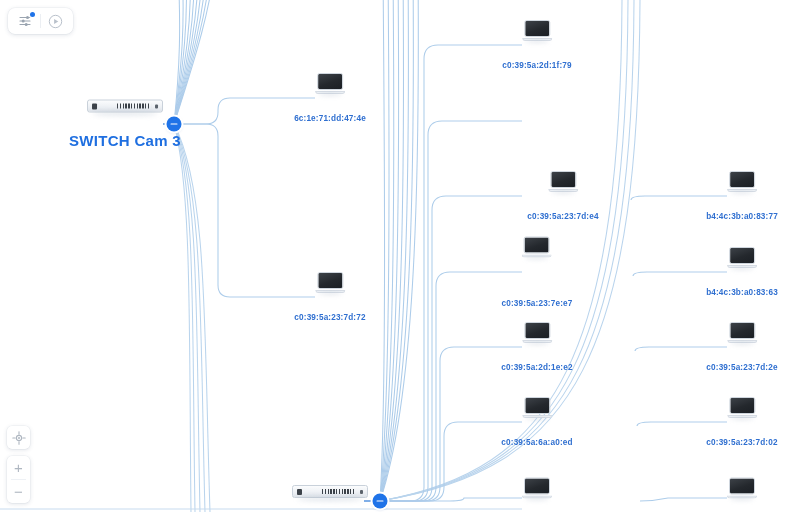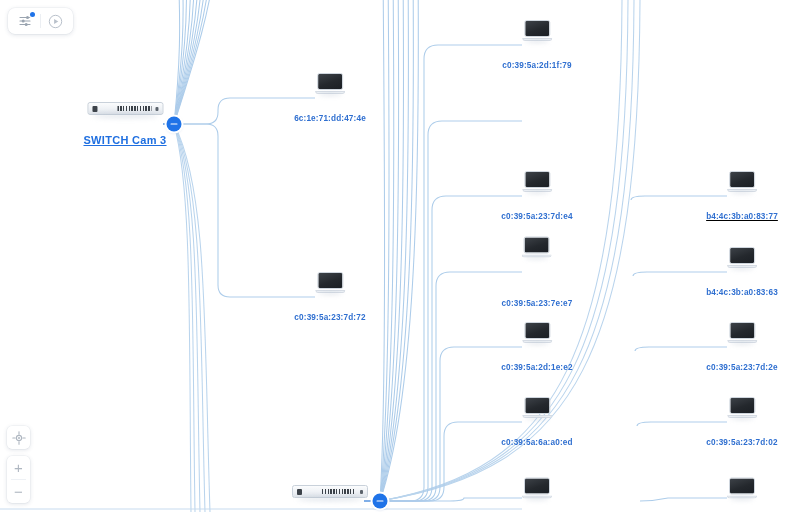--- a/index.html
+++ b/index.html
@@ -34,24 +34,23 @@
   }
   .node-label {
     margin-top: 19px;
     font-size: 8.2px;
     font-weight: 700;
     color: #2f6fd0;
     letter-spacing: 0.15px;
     white-space: nowrap;
   }
   .node-label.switch {
-    font-size: 11px;
+    font-size: 15px;
     color: #1f6fe0;
     letter-spacing: 0.3px;
-    text-decoration: underline;
   }
 
   
   .laptop { position: relative; width: 30px; height: 22px; }
   .laptop .screen {
     position: absolute; left: 2px; top: 0;
     width: 26px; height: 17px;
     background: linear-gradient(160deg,#3d4248 0%, #24282d 55%, #1b1f24 100%);
     border: 1.2px solid #cfd6de;
     border-radius: 2.5px;
@@ -294,21 +293,21 @@
   <div class="node" style="left:537px; top:45px;">
     <div class="laptop">
       <div class="screen"></div>
         <div class="base"></div>
         <div class="shadow"></div>
     </div>
     <div class="node-label">c0:39:5a:2d:1f:79</div>
   </div>
 
 
-  <div class="node" style="left:537px; top:196px;">
+  <div class="node" style="left:563px; top:196px;">
     <div class="laptop">
       <div class="screen"></div>
         <div class="base"></div>
         <div class="shadow"></div>
     </div>
     <div class="node-label">c0:39:5a:23:7d:e4</div>
   </div>
 
   <div class="node" style="left:537px; top:272px;gap:21px;">
     <div class="laptop">
@@ -339,21 +338,21 @@
 
   <div class="node" style="left:537px; top:498px;">
     <div class="laptop">
       <div class="screen"></div>
         <div class="base"></div>
         <div class="shadow"></div>
     </div>
     <div class="node-label"></div>
   </div>
 
-  <div class="node" style="left:742px; top:196px;text-decoration:underline;">
+  <div class="node" style="left:742px; top:196px;">
     <div class="laptop">
       <div class="screen"></div>
         <div class="base"></div>
         <div class="shadow"></div>
     </div>
     <div class="node-label">b4:4c:3b:a0:83:77</div>
   </div>
 
   <div class="node" style="left:742px; top:272px;">
     <div class="laptop">

